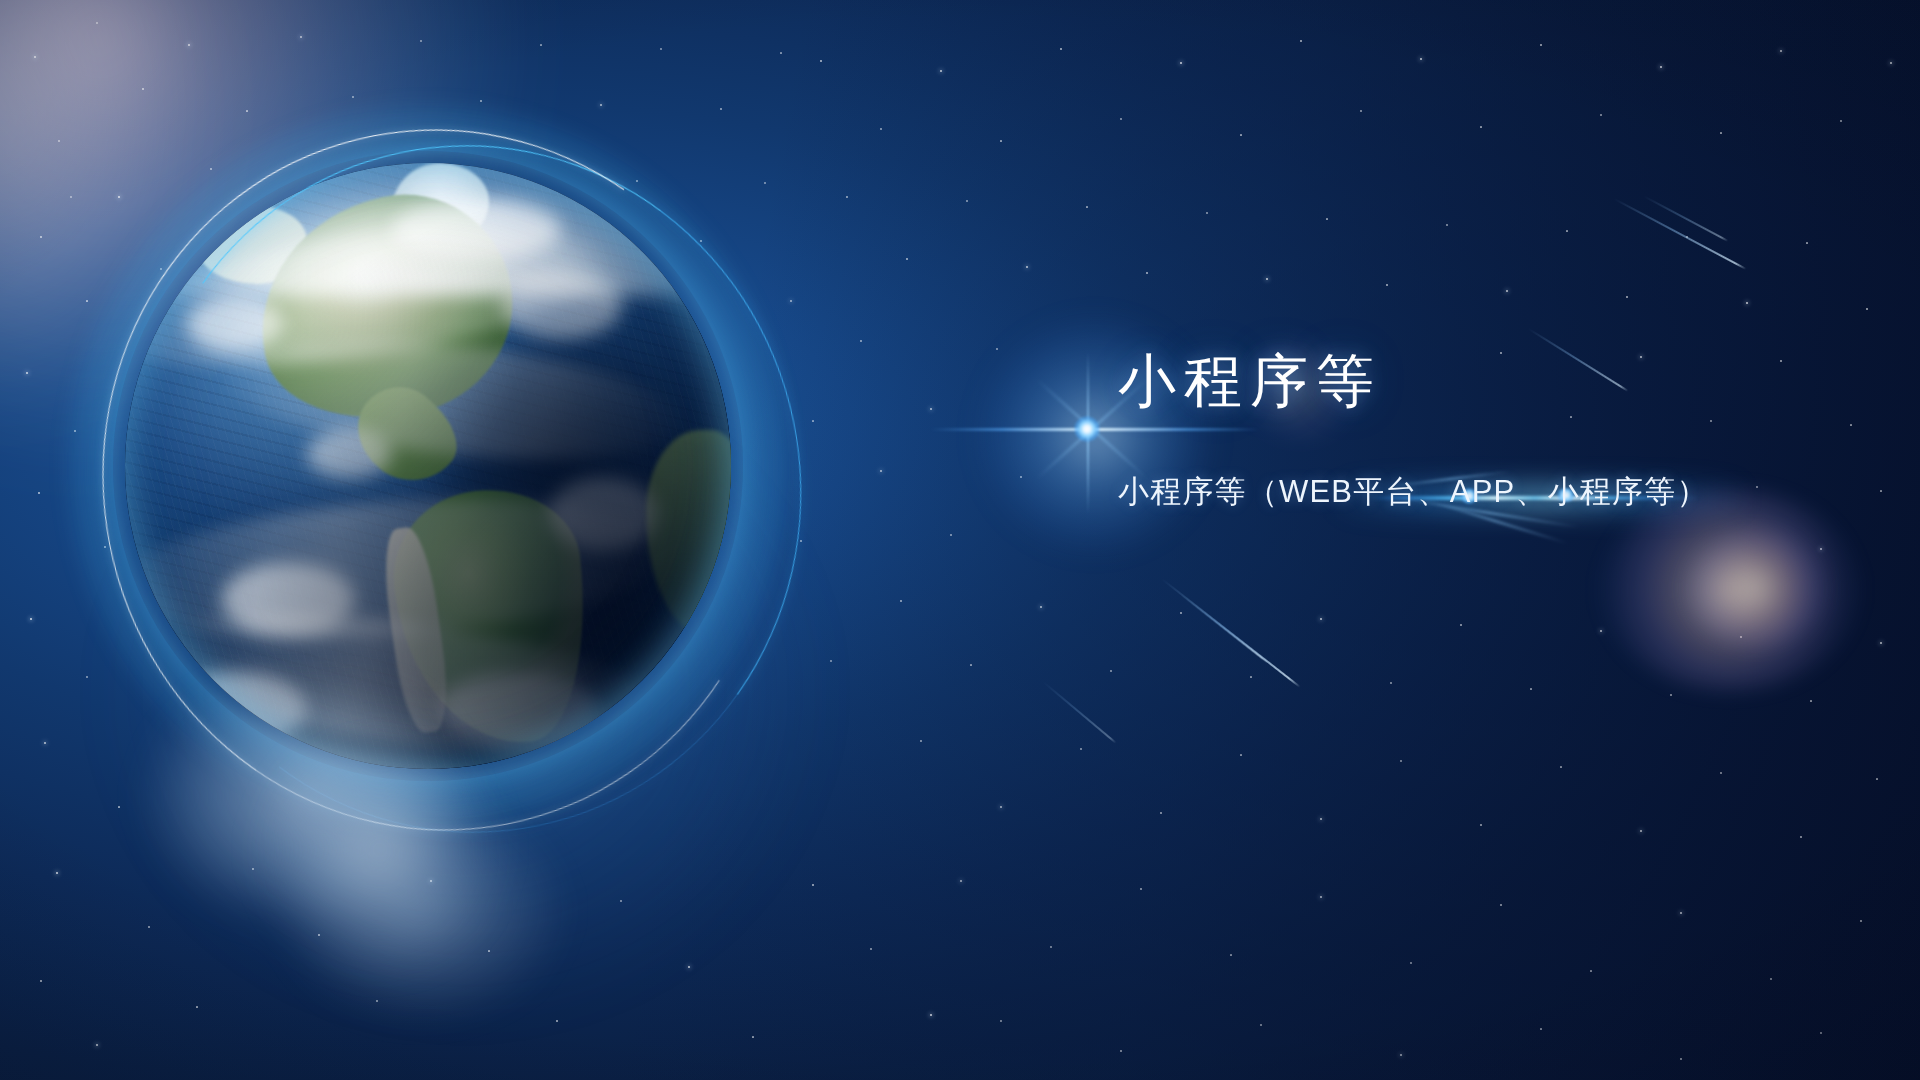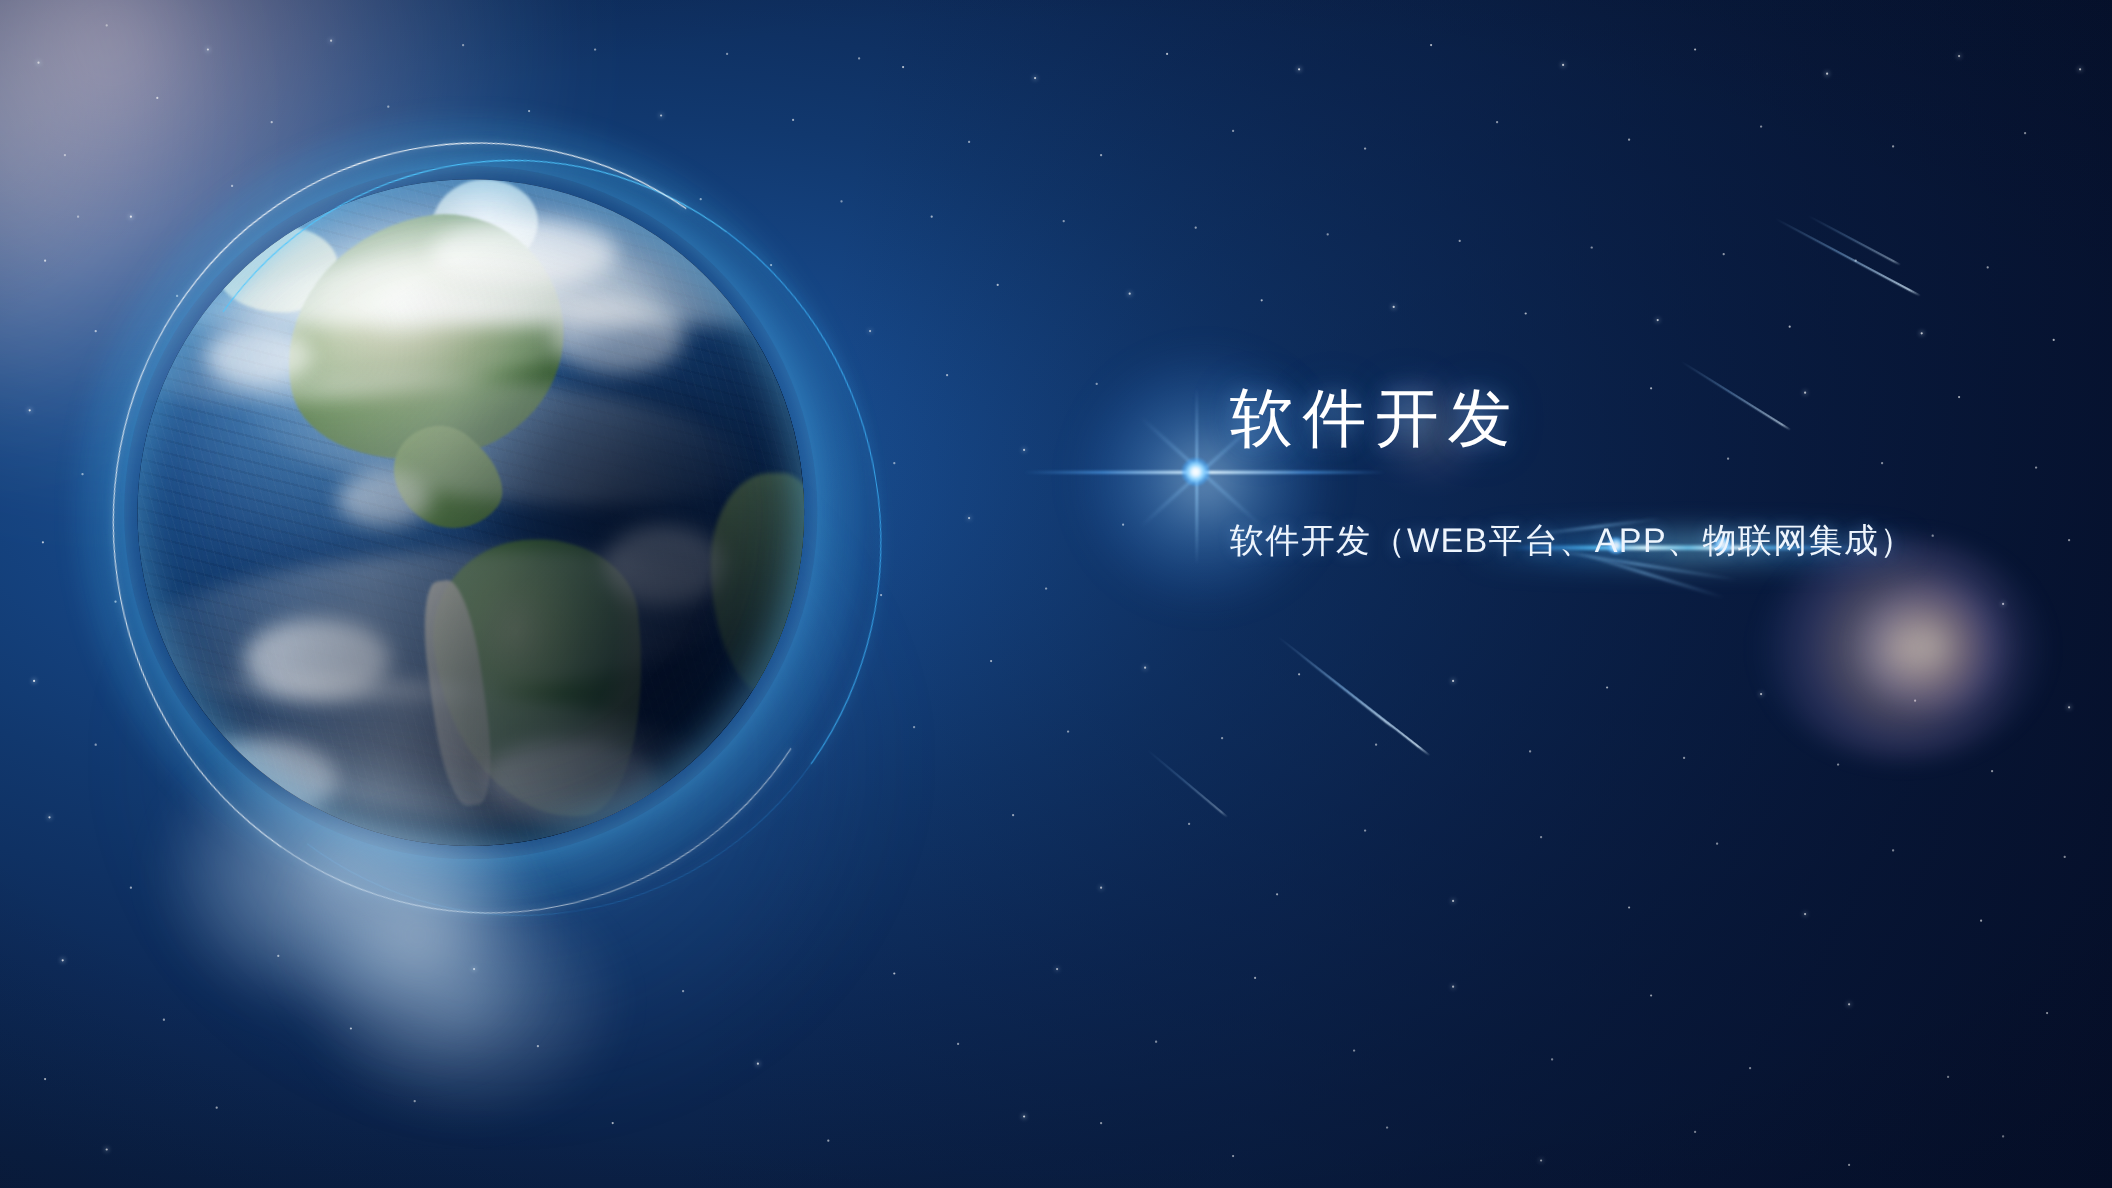--- a/index.html
+++ b/index.html
@@ -542,17 +542,17 @@
   <div class="flare-core" style="left:1460px;top:488px;width:18px;height:16px;opacity:.95;"></div>
   <div class="flare-core" style="left:1556px;top:488px;width:20px;height:14px;opacity:.95;"></div>
 
   <div class="warm-glow" style="left:1600px;top:490px;width:260px;height:200px;"></div>
   <div class="warm-glow" style="left:1680px;top:528px;width:150px;height:120px;opacity:.8;"></div>
   <div class="warm-glow" style="left:1240px;top:340px;width:120px;height:100px;opacity:.35;"></div>
 
   <div class="bg-vignette"></div>
 
   <div id="text-block">
-    <h1 id="headline">软件开发</h1>
-    <p class="subline" id="subline-1">软件开发（WEB平台、APP、物联网集成）</p>
+    <h1 id="headline">小程序等</h1>
+    <p class="subline" id="subline-1">小程序等（WEB平台、APP、小程序等）</p>
   </div>
 
 </div>
 
 </body></html>

